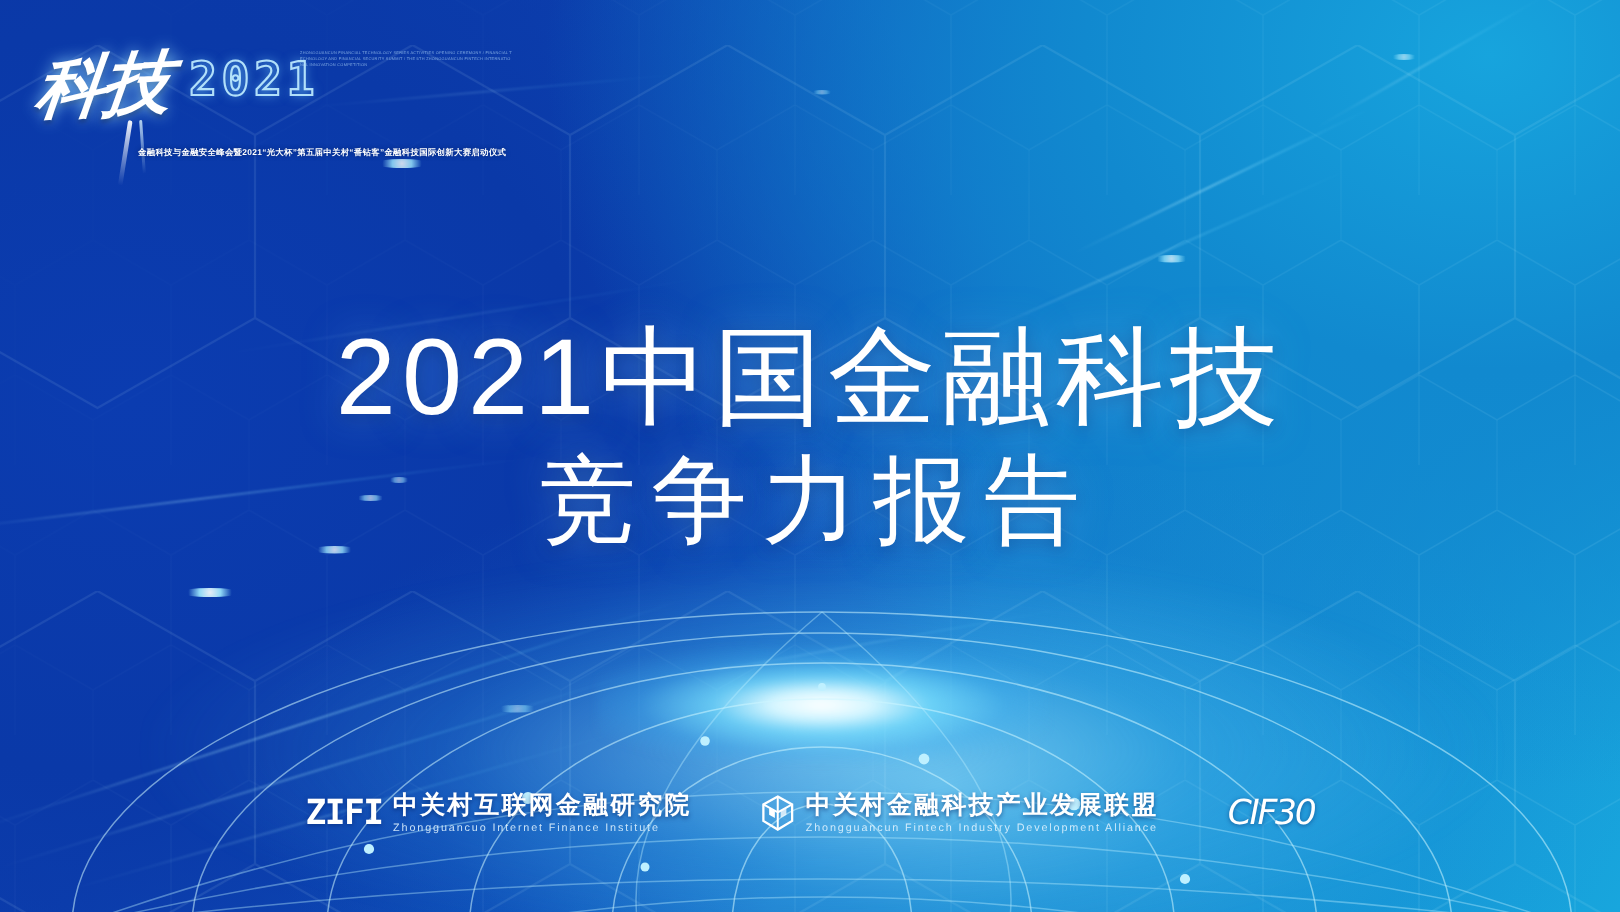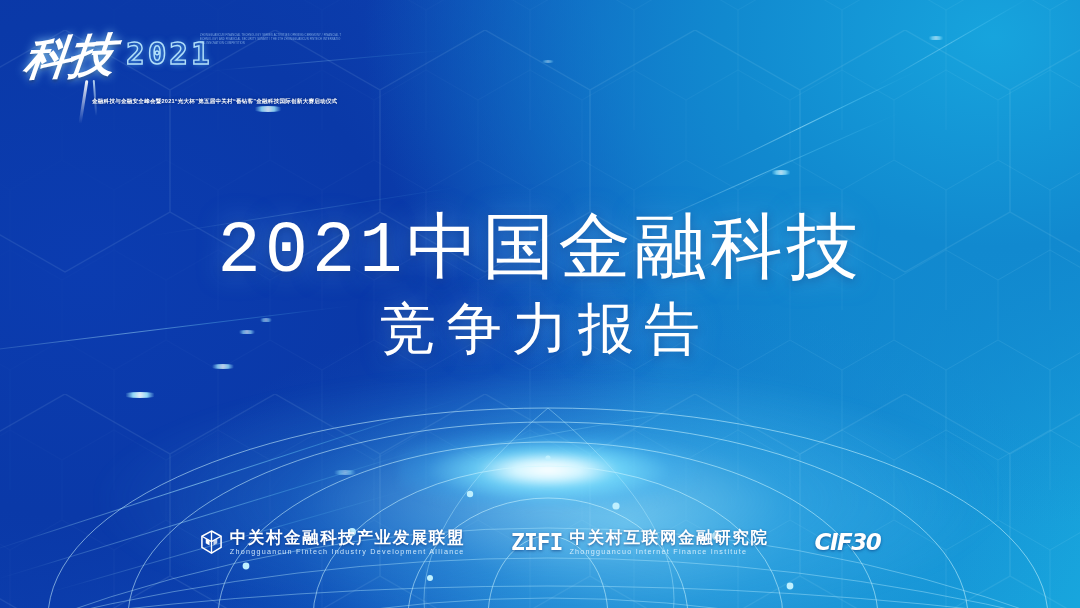--- a/index.html
+++ b/index.html
@@ -86,39 +86,39 @@
   }
   .banner-sub{
     position:absolute;left:68px;top:76px;
     font-size:5.6px;font-weight:700;color:#ffffff;letter-spacing:.2px;
     white-space:nowrap;text-shadow:0 0 3px rgba(0,30,90,.7);
   }
 
   
   .title-wrap{
     position:absolute;left:0;top:212px;width:1080px;text-align:center;
-    font-family:Liberation Mono, monospace;
+    font-family:Liberation Sans, sans-serif;
     color:#ffffff;font-weight:400;
     text-shadow:0 0 26px rgba(120,200,255,.55),0 2px 10px rgba(0,30,100,.45);
   }
   .title-l1{font-size:72px;line-height:80px;letter-spacing:4px;}
-  .title-l2{font-size:56px;line-height:82px;letter-spacing:10px;padding-left:10px;}
+  .title-l2{font-size:64px;line-height:82px;letter-spacing:10px;padding-left:10px;}
 
   
   .footer{position:absolute;left:0;top:519px;width:1080px;height:46px;
     display:flex;align-items:center;justify-content:center;gap:46px;}
   .flogo{display:flex;align-items:center;gap:7px;}
   .cube{width:23px;height:25px;flex:none;}
   .flogo-txt{display:flex;flex-direction:column;justify-content:center;}
   .f-cn{font-size:16.5px;font-weight:700;color:#ffffff;letter-spacing:1.6px;line-height:19px;white-space:nowrap;
         text-shadow:0 1px 3px rgba(0,30,95,.55);}
   .f-en{font-size:7.2px;font-weight:400;color:rgba(225,244,255,.88);letter-spacing:1.25px;line-height:10px;white-space:nowrap;}
   .mark-zifi{font-family:"DejaVu Sans Mono","Liberation Mono",monospace;font-size:23px;font-weight:700;
     color:#ffffff;letter-spacing:-1px;line-height:25px;text-shadow:0 1px 3px rgba(0,30,95,.5);}
-  .mark-cif{font-family:"DejaVu Sans","Liberation Sans",sans-serif;font-size:23px;font-weight:700;font-style:italic;
+  .mark-cif{font-family:"DejaVu Sans","Liberation Sans",sans-serif;font-size:23px;font-weight:400;font-style:italic;
     color:#ffffff;letter-spacing:-1.5px;line-height:25px;text-shadow:0 1px 3px rgba(0,30,95,.5);}
   .cif-block{display:flex;align-items:center;gap:9px;}
 </style>
 </head>
 <body>
 
 <div id="stage">
 
   <svg class="hexlayer" viewBox="0 0 1080 608" preserveAspectRatio="none">
     <defs>
@@ -222,38 +222,38 @@
   </div>
 
   <div class="title-wrap">
     <div class="title-l1">2021中国金融科技</div>
     <div class="title-l2">竞争力报告</div>
   </div>
 
   <div class="footer">
 
     <div class="flogo">
+      <span class="mark-zifi">ZIFI</span>
+      <div class="flogo-txt">
+        <span class="f-cn">中关村互联网金融研究院</span>
+        <span class="f-en">Zhongguancuo Internet Finance Institute</span>
+      </div>
+    </div>
+
+    <div class="flogo">
       <svg class="cube" viewBox="0 0 24 26">
         <path d="M12 1 L22 6.5 L22 18 L12 24 L2 18 L2 6.5 Z" fill="none" stroke="#ffffff" stroke-width="1.6"></path>
         <path d="M12 1 L12 12 L2 6.5 M12 12 L22 6.5 M12 12 L12 24" fill="none" stroke="#ffffff" stroke-width="1.4"></path>
         <path d="M6 9 L10 11.3 L10 16 L6 13.7 Z" fill="#ffffff"></path>
         <path d="M14 11.3 L18 9 L18 13.7 L14 16 Z" fill="#ffffff" opacity=".75"></path>
       </svg>
       <div class="flogo-txt">
         <span class="f-cn">中关村金融科技产业发展联盟</span>
         <span class="f-en">Zhongguancun Fintech Industry Development Alliance</span>
       </div>
     </div>
 
-    <div class="flogo">
-      <span class="mark-zifi">ZIFI</span>
-      <div class="flogo-txt">
-        <span class="f-cn">中关村互联网金融研究院</span>
-        <span class="f-en">Zhongguancuo Internet Finance Institute</span>
-      </div>
-    </div>
-
     <div class="flogo cif-block">
       <span class="mark-cif">CIF30</span>
     </div>
 
   </div>
 </div>
 
 </body></html>

